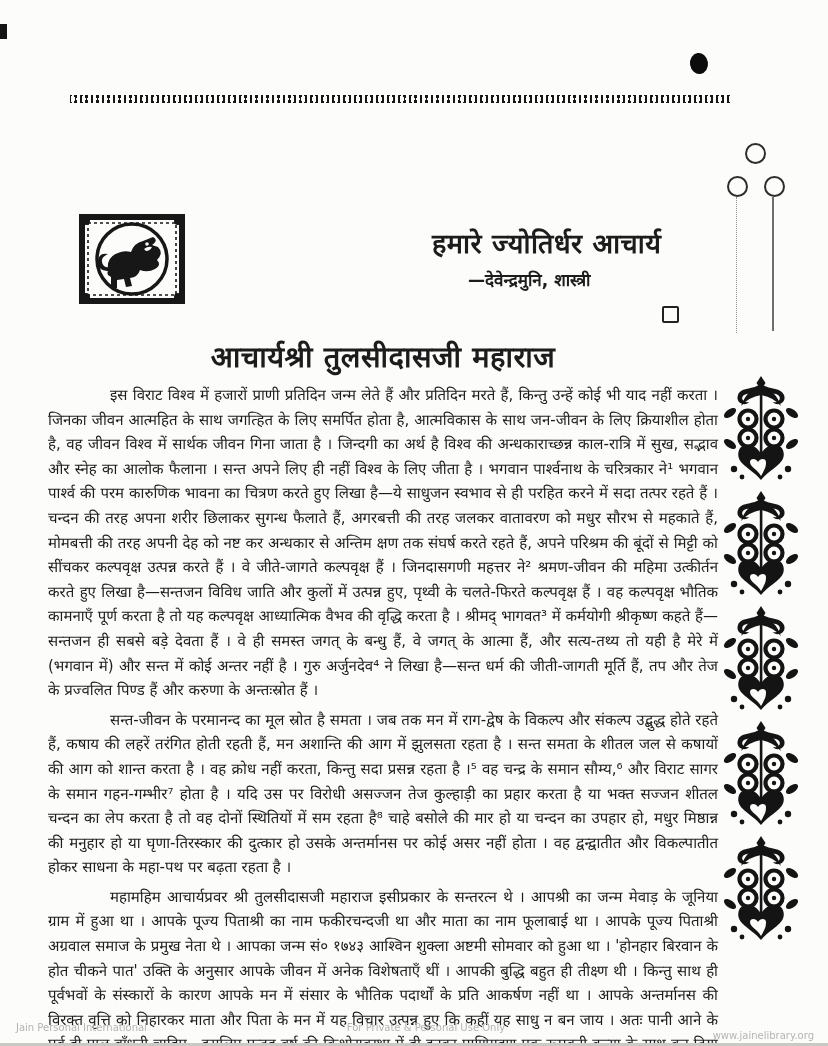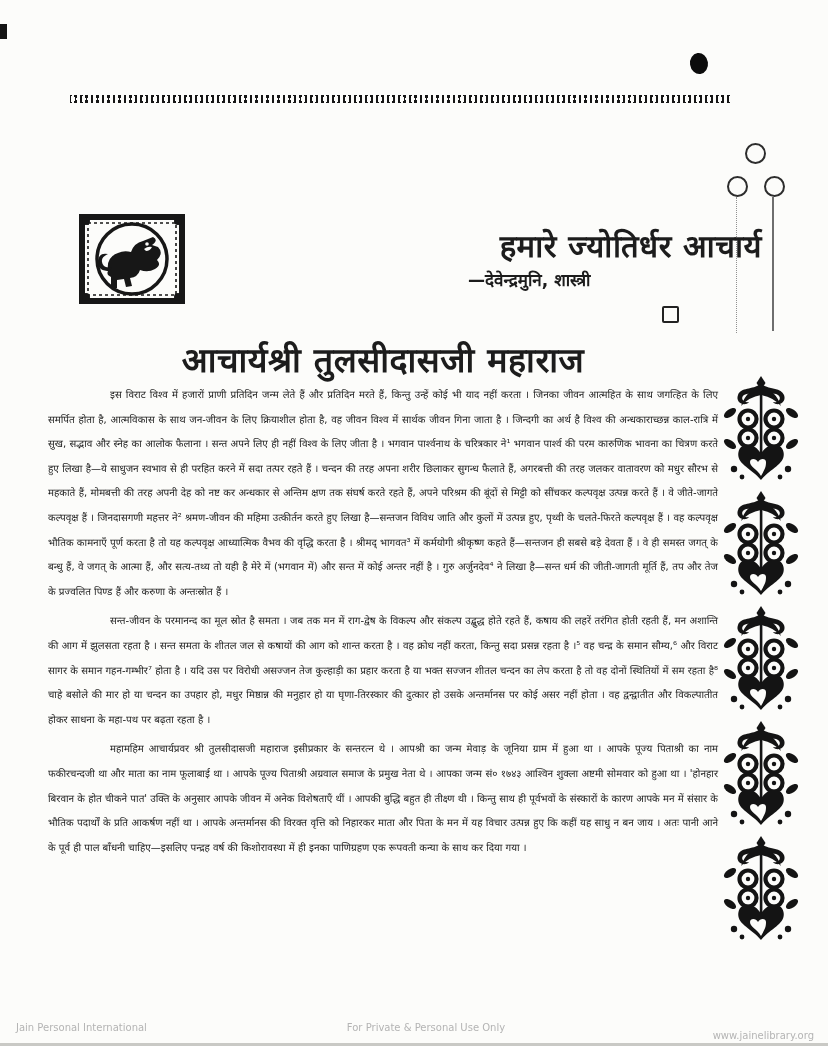--- a/index.html
+++ b/index.html
@@ -27,40 +27,40 @@
   .hole-c { left:764px; top:176px; }
   .bind-line-dotted { position:absolute; left:736px; top:197px; height:136px; width:0; border-left:1.5px dotted #909090; }
   .bind-line-solid  { position:absolute; left:772px; top:197px; height:134px; width:1.5px; background:#6e6e6e; }
 
   
   .emblem { position:absolute; left:78px; top:213px; width:108px; height:92px; }
 
   
   .page-title {
     position:absolute; left:432px; top:224px; width:330px;
-    font-size:31px; font-weight:bold; letter-spacing:0.5px; white-space:nowrap;text-align:right;
+    font-size:27px; font-weight:bold; letter-spacing:0.5px; white-space:nowrap;
   }
   .byline {
     position:absolute; left:468px; top:268px;
     font-size:17px; font-weight:bold; white-space:nowrap;
   }
   .square-mark {
     position:absolute; left:662px; top:306px; width:13px; height:13px;
     border:2px solid #222; border-radius:2px; background:transparent;
   }
   .section-heading {
     position:absolute; left:48px; top:336px; width:670px;
-    text-align:center; font-size:34px; font-weight:bold; letter-spacing:0.5px;
+    text-align:center; font-size:29px; font-weight:bold; letter-spacing:0.5px;
   }
 
   
   .body-text { position:absolute; left:48px; top:383px; width:670px; }
   .body-text p {
     margin:0 0 5px 0;
-    font-size:10px; line-height:24.6px;
+    font-size:15px; line-height:24.6px;
     text-align:justify; text-align-last:left;
     text-indent:62px;
   }
 
   
   .ornament-column {
     position:absolute; left:721px; top:376px; width:80px;
     display:flex; flex-direction:column; gap:9px;
   }
   .ornament-column svg { display:block; }

